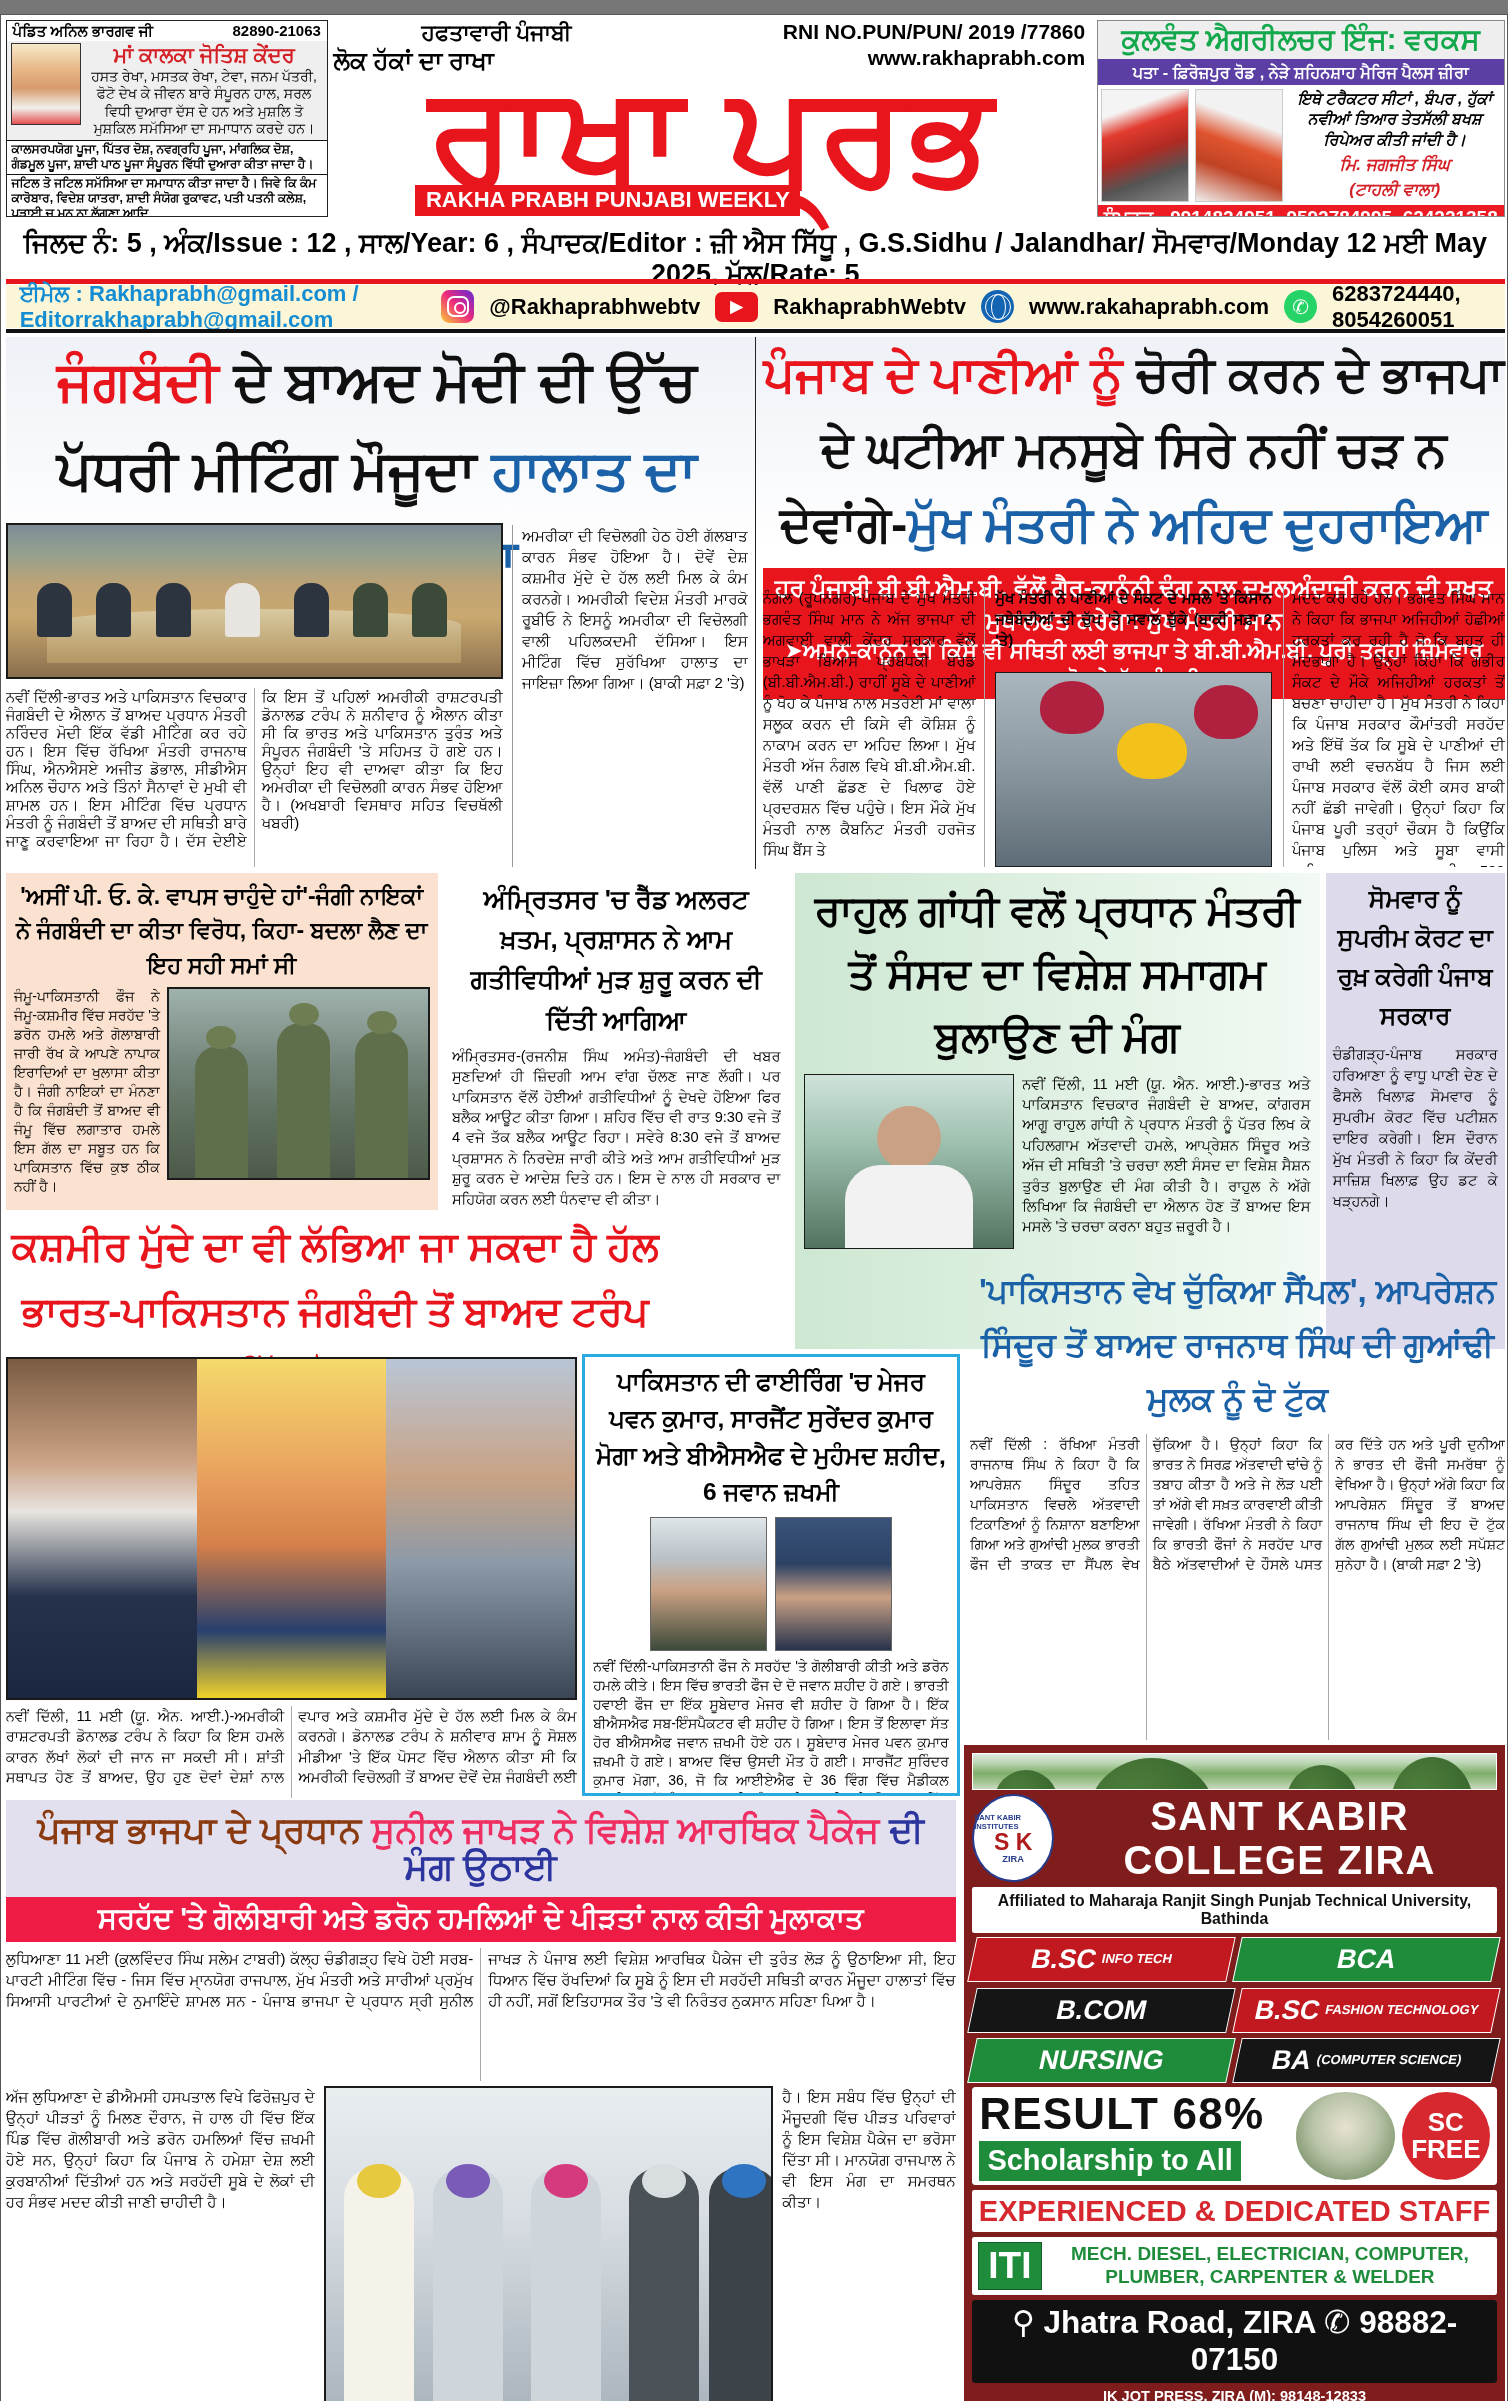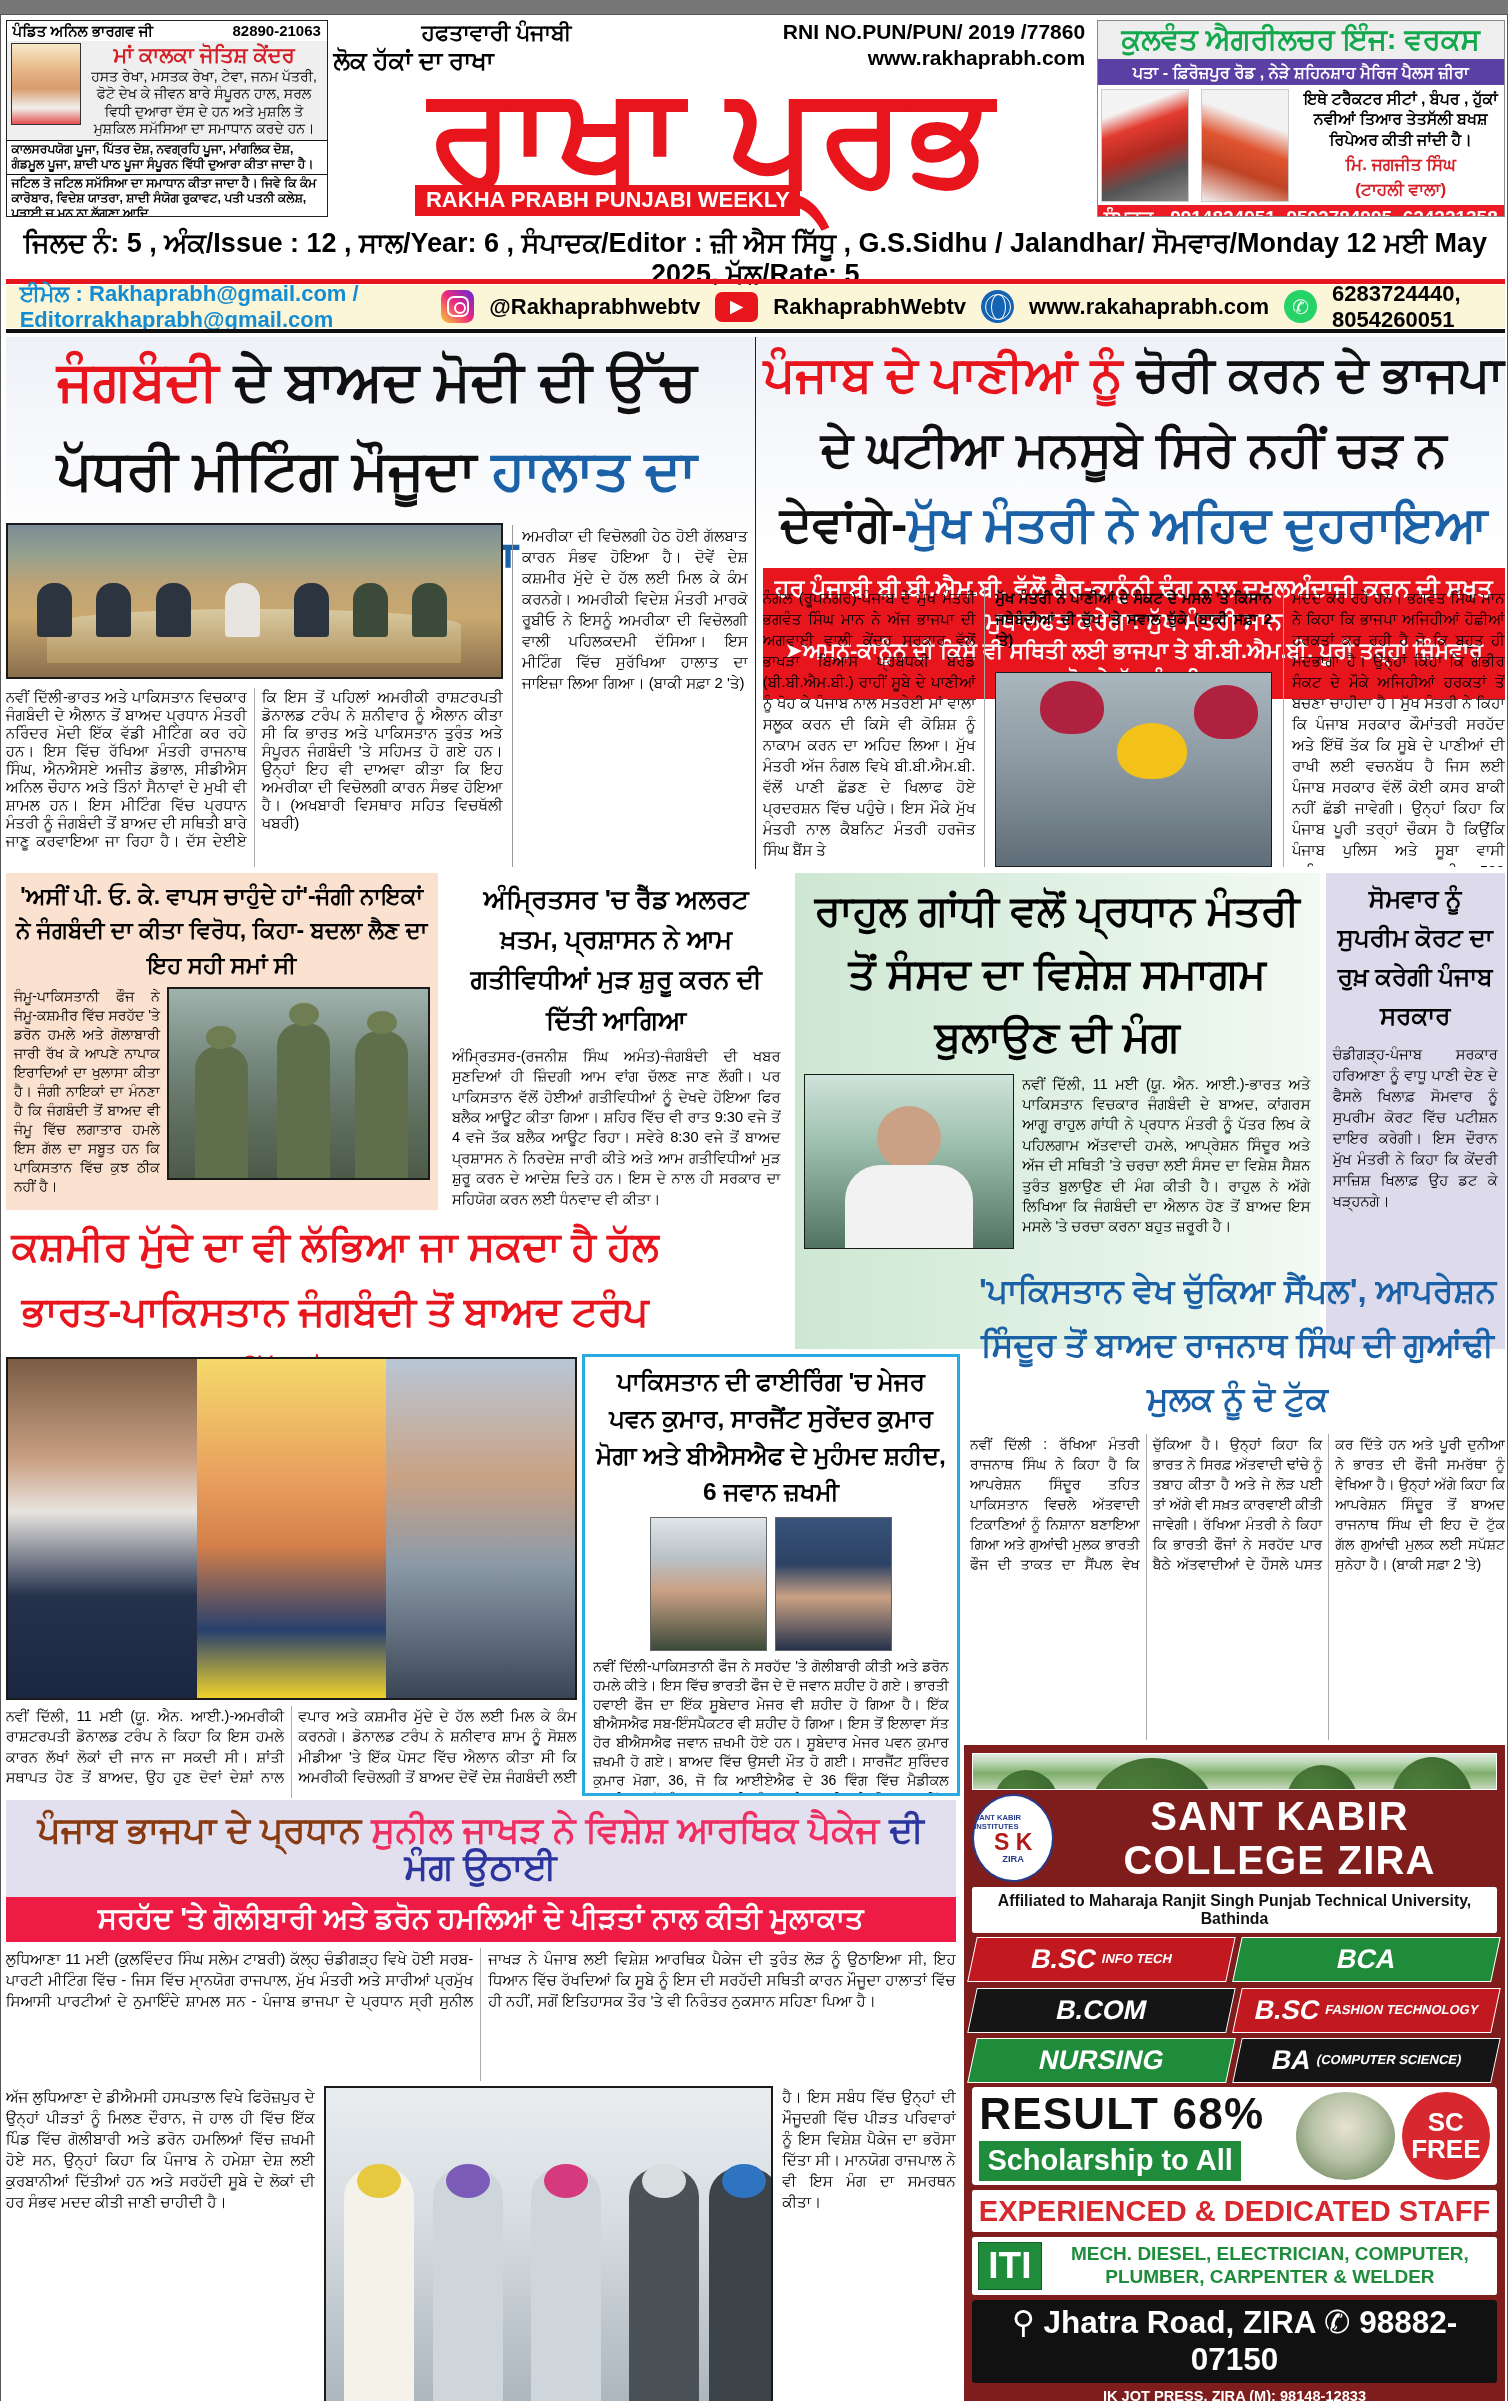--- a/index.html
+++ b/index.html
@@ -27,21 +27,21 @@
   .mast-rni  { position:absolute; right:5.8px; top:0;  font-size:21px; font-weight:bold; }
   .mast-site { position:absolute; right:5.8px; top:26px; font-size:21px; font-weight:bold; }
   .mast-title{ position:absolute; left:0; right:0; top:46px; text-align:center; color:#e8151d;
                font-size:137px; font-weight:bold; line-height:1; letter-spacing:3.5px; }
   .mast-weekly { position:absolute; left:82px; bottom:1.2px; background:#e8151d; color:#fff;
                font-size:22px; font-weight:bold; padding:2.3px 10.5px; }
 
   .ad-right { width:408px; border:1.8px solid #888; background:#fff; display:flex; flex-direction:column; overflow:hidden; }
   .adr-title { color:#13a84c; font-weight:bold; font-size:29px; text-align:center; padding:2.3px 0; background:#eee; }
   .adr-addr  { background:#5b3fa5; color:#fff; font-weight:bold; font-size:16.3px; text-align:center; padding:3.5px 2.3px; }
-  .adr-main  { flex:1; display:flex; gap:12px; padding:3.5px; }
+  .adr-main  { flex:1; display:flex; gap:6px; padding:3.5px;font-style:italic; }
   .adr-img   { width:88px; flex:none; border:0.6px solid #ccc; }
   .adr-img.trolley { background:linear-gradient(160deg,#f4f4f4 20%,#e23b2e 35%,#b02a22 55%,#555 75%,#888 100%); }
   .adr-img.tiller  { background:linear-gradient(200deg,#f2f2f2 30%,#e0542f 50%,#c04324 70%,#f0f0f0 100%); }
   .adr-txt  { flex:1; text-align:center; font-weight:bold; font-size:15.8px; line-height:1.3; }
   .adr-owner { color:#d42027; font-size:17px; font-weight:bold; margin-top:3.5px; }
   .adr-contact { background:#ed1c24; color:#fff; font-weight:bold; font-size:19px; text-align:center; padding:2.3px 0; }
 
   
   .info-bar { position:absolute; left:4.7px; top:205px; width:1499px; text-align:center;
               font-size:27px; font-weight:bold; padding-top:8.2px; }

